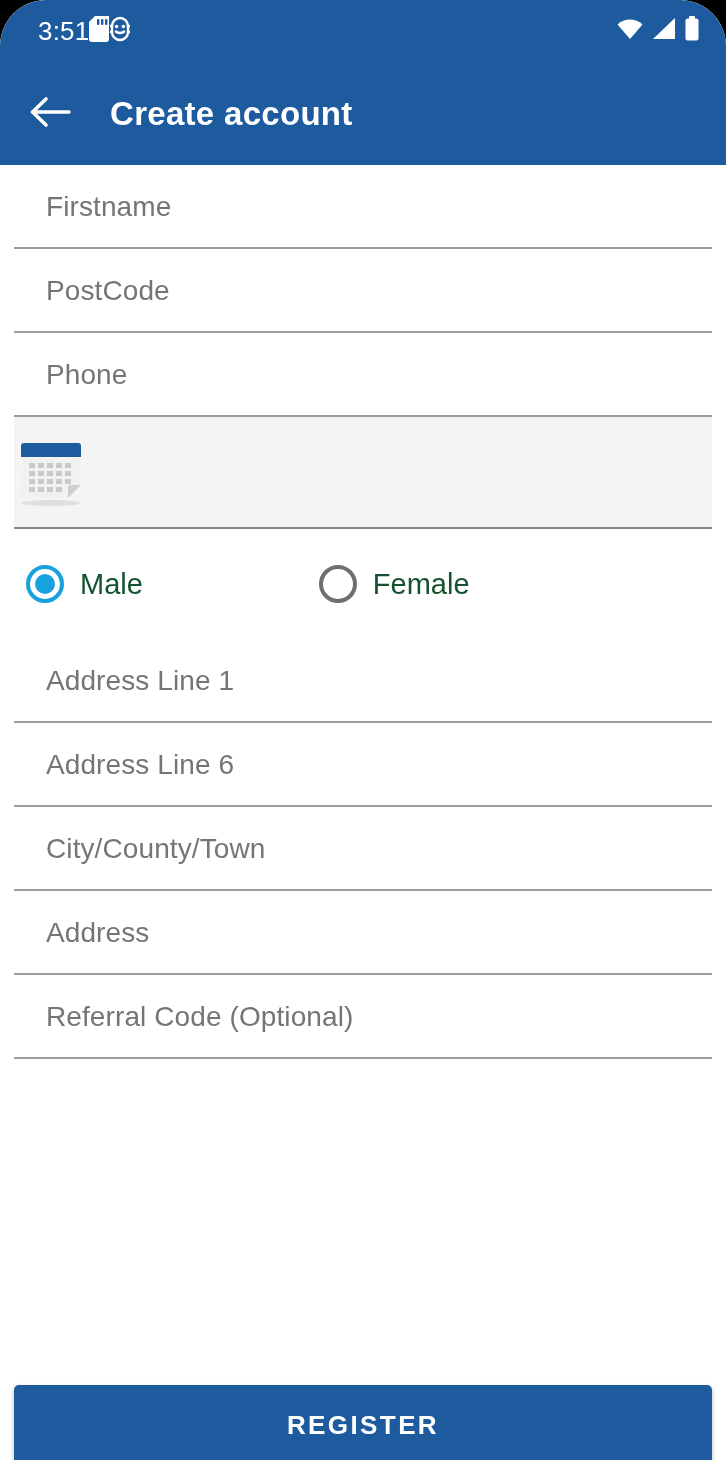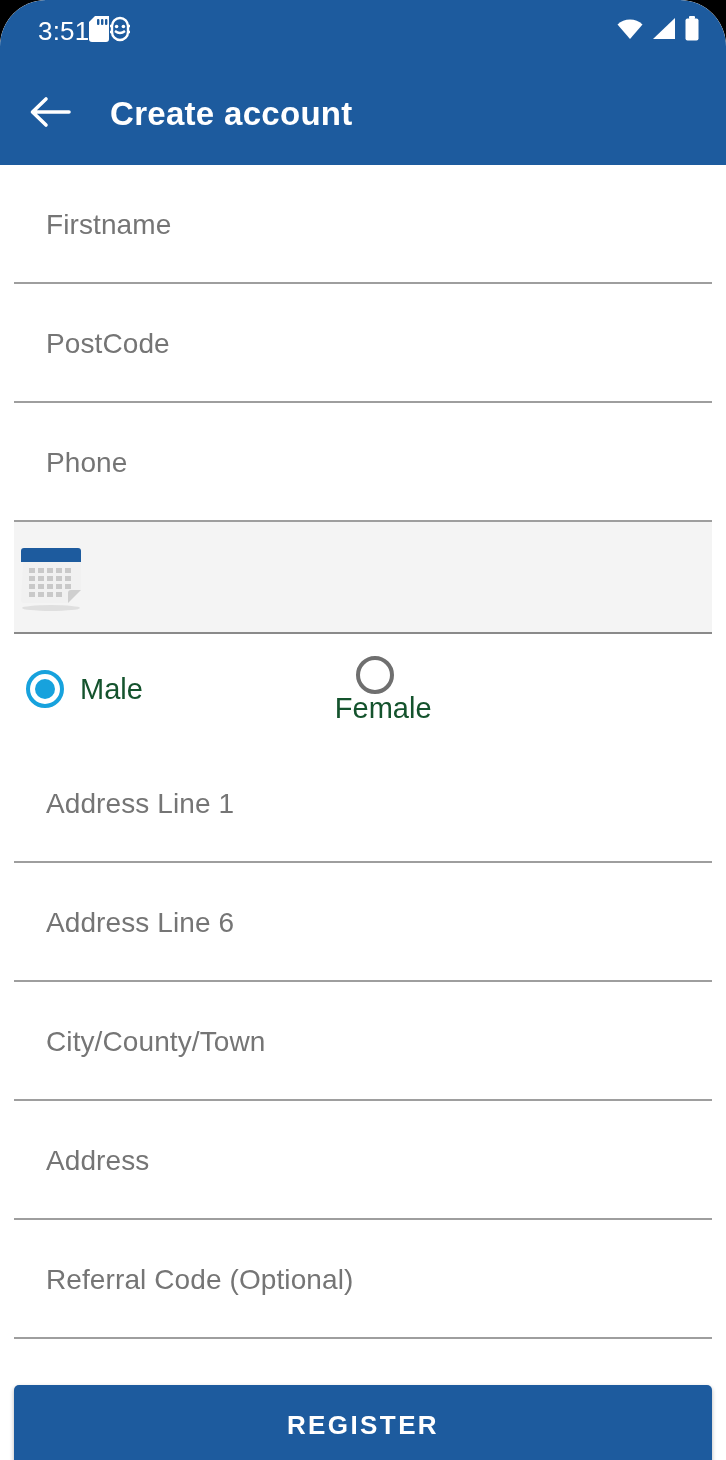--- a/index.html
+++ b/index.html
@@ -98,21 +98,21 @@
     position: absolute;
     top: 165px;
     left: 0; right: 0;
     bottom: 0;
     background: #ffffff;
   }
 
   .field {
     position: relative;
     margin: 0 14px;
-    height: 119px;
+    height: 84px;
     display: flex;
     align-items: center;
     box-sizing: border-box;
   }
   .field .ph {
     font-size: 28px;
     color: #757575;
     padding-left: 32px;
     letter-spacing: 0.1px;
     line-height: 1;
@@ -150,21 +150,21 @@
     align-items: center;
     height: 110px;
     padding-left: 26px;
     box-sizing: border-box;
   }
   .radio-opt {
     display: flex;
     align-items: center;
     cursor: pointer;
   }
-  .radio-opt.second { margin-left: 176px; flex-direction: column; }
+  .radio-opt.second { margin-left: 176px; }
   .radio {
     width: 38px;
     height: 38px;
     border-radius: 50%;
     box-sizing: border-box;
     flex-shrink: 0;
     display: flex;
     align-items: center;
     justify-content: center;
   }

